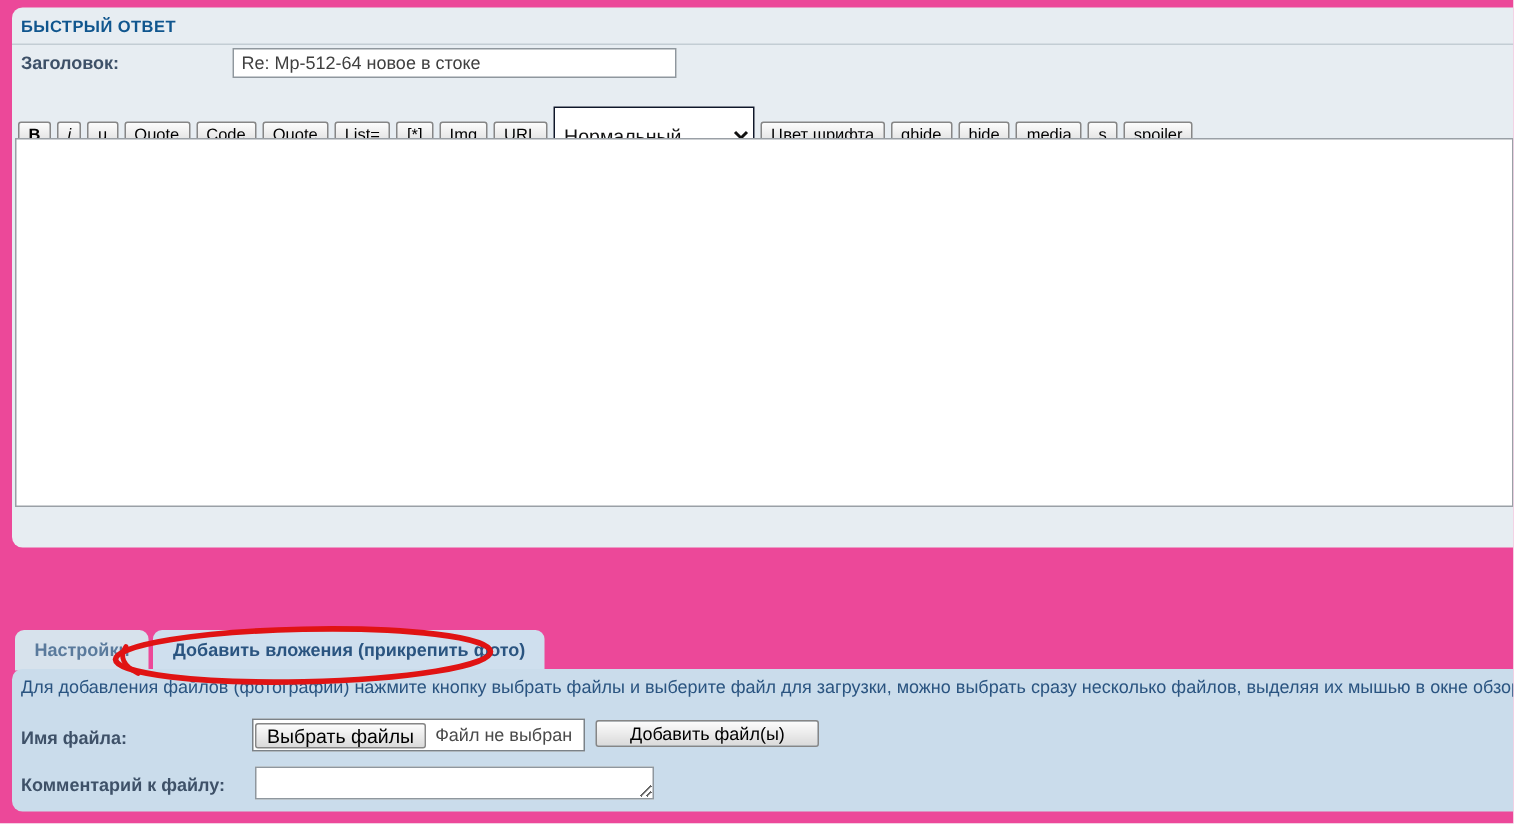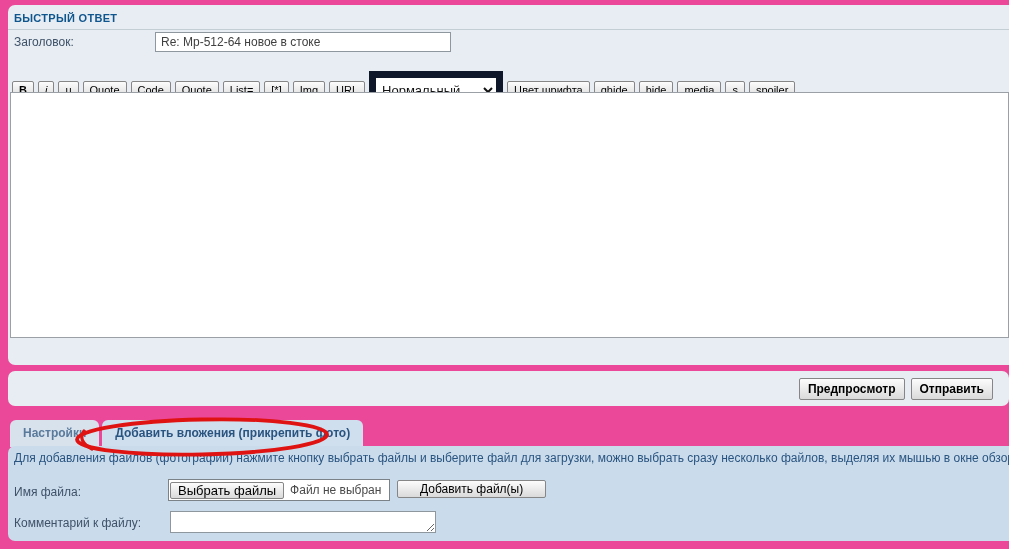--- a/index.html
+++ b/index.html
@@ -17,21 +17,21 @@
   
   .qr-panel {
     position: absolute; left: 8px; top: 5px; width: 1001px; height: 360px;
     background: #e7edf2; border-radius: 7px 0 0 7px;
   }
   .qr-header {
     padding: 7px 6px 5px 6px;
     border-bottom: 1px solid #c3cdd4;
     color: #10568e; font-weight: bold; font-size: 11px; letter-spacing: .3px;
   }
-  .field-label { color: #3e5168; font-weight: normal; font-size: 12px; }
+  .field-label { color: #3e5168; font-weight: bold; font-size: 12px; }
   .subject-label { position: absolute; left: 6px; top: 30px; }
   .subject-input {
     position: absolute; left: 147px; top: 27px; width: 296px; height: 20px;
     border: 1px solid #8f979e; background: #fff; color: #404040;
     font-family: inherit; font-size: 12px; padding: 1px 5px;
   }
 
   .bb-toolbar {
     position: absolute; left: 4px; top: 66px;
     display: flex; align-items: center; gap: 4px;
@@ -41,21 +41,21 @@
     background: linear-gradient(#fcfcfc, #dadada);
     border: 1px solid #868686; border-radius: 2px;
     color: #000; font-family: inherit; font-size: 11px;
     padding: 2px 6px; line-height: 12px; cursor: pointer; white-space: nowrap;
   }
   .bb-bold { font-weight: bold; }
   .bb-italic { font-style: italic; }
   .bb-underline { text-decoration: underline; }
   .font-select {
     height: 38px; width: 134px; background: #fff;
-    border: 7px solid #0f172a; border-radius: 0;
+    border: 1px solid #0f172a; border-radius: 0;
     font-family: inherit; font-size: 13px; color: #111; padding: 0 2px;
   }
   .message-textarea {
     position: absolute; left: 2px; top: 87px;
     width: calc(100% - 2px); height: 246px;
     border: 1px solid #9aa0a6; background: #fff;
     font-family: inherit; font-size: 12px; padding: 3px; resize: none;
   }
 
   
@@ -137,24 +137,20 @@
       <button class="btn">ghide</button>
       <button class="btn">hide</button>
       <button class="btn">media</button>
       <button class="btn">s</button>
       <button class="btn">spoiler</button>
     </div>
 
     <textarea class="message-textarea" style=""></textarea>
   </div>
 
-  <div class="submit-strip">
-    <button class="btn submit-btn">Предпросмотр</button>
-    <button class="btn submit-btn">Отправить</button>
-  </div>
 
   <div class="tabs">
     <div class="tab tab-inactive">Настройки</div>
     <div class="tab tab-active">Добавить вложения (прикрепить фото)</div>
   </div>
 
   <div class="attach-panel">
     <div class="attach-instructions">Для добавления файлов (фотографий) нажмите кнопку выбрать файлы и выберите файл для загрузки, можно выбрать сразу несколько файлов, выделяя их мышью в окне обзора</div>
 
     <div class="field-label file-label">Имя файла:</div>

